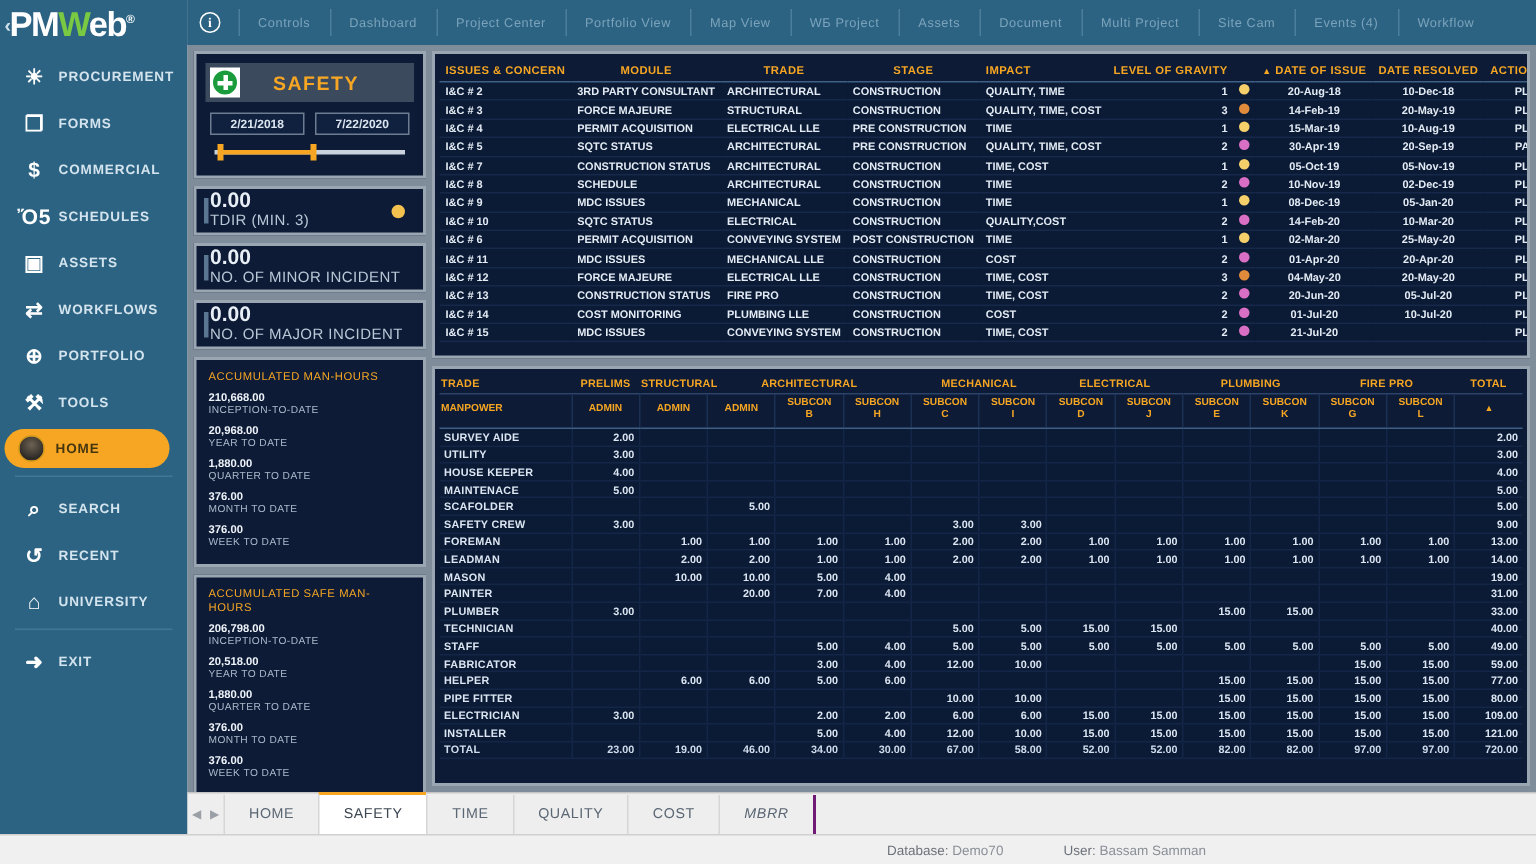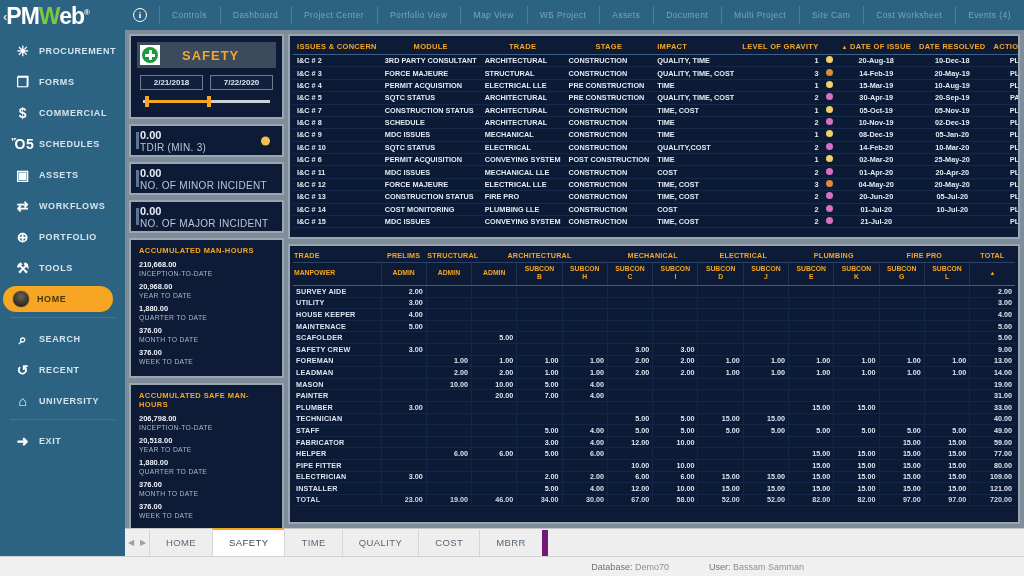--- a/index.html
+++ b/index.html
@@ -118,32 +118,32 @@
   }
   .slider-h {
     position:absolute; top:0; width:4px; height:11px; background:#f6a623;
   }
 
   .kpi {
     height:33px; margin-bottom:5px; display:flex; align-items:center;
     position:relative; padding-left:9px;
   }
   .kpi-bar { position:absolute; left:5px; top:6px; bottom:6px; width:3px; background:#5b7693; }
-  .kpi-val { color:#e8eef6; font-size:11px; font-weight:bold; line-height:11px; }
+  .kpi-val { color:#e8eef6; font-size:14px; font-weight:bold; line-height:11px; }
   .kpi-lbl { color:#b9c7d6; font-size:10px; letter-spacing:0.3px; line-height:11px; }
   .kpi-dot {
     position:absolute; right:12px; top:50%; transform:translateY(-50%);
     width:9px;height:9px;border-radius:50%;
   }
 
   .acc {
     margin-bottom:5px; padding:6px 8px;
   }
   .acc-title {
-    color:#f6a623; font-size:7.5px; font-weight:bold; letter-spacing:0.4px;
+    color:#f6a623; font-size:7.5px; font-weight:normal; letter-spacing:0.4px;
     margin-bottom:5px;
   }
   .acc-row { margin-bottom:4px; }
   .acc-v { color:#eef3f9; font-size:7.5px; font-weight:bold; line-height:9px; }
   .acc-l { color:#a9bacb; font-size:6.8px; letter-spacing:0.3px; line-height:9px; }
 
   
   .col-right { position:absolute; left:163px; top:4px; right:4px; bottom:4px; }
   .issues-panel { height:205px; padding:3px; overflow:hidden; }
   .manpower-panel { position:absolute; top:210px; left:0; right:0; bottom:0; padding:3px; overflow:hidden; }
@@ -193,21 +193,21 @@
   }
   .btab-nav {
     width:12px; height:28px; display:flex; align-items:center;
     justify-content:center; color:#9aa0a6; font-size:8px;
   }
   .btab {
     height:26px; line-height:26px; padding:0 16px; font-size:9.5px;
     color:#5a6673; background:#eeeeee; border-left:1px solid #d6d6d6;
     cursor:pointer; letter-spacing:0.4px;
   }
-  .btab:last-of-type { border-right:6px solid #701a75; }
+  .btab:last-of-type { border-right:2px solid #701a75;font-style:italic; }
   .btab.active {
     background:#ffffff; color:#3e4852; border-top:2px solid #f6a623;
     height:28px; line-height:26px;
   }
   .footer {
     position:absolute; left:0; top:556px; width:1024px; height:20px;
     background:#f0f0f0; border-top:1px solid #d0d0d0;
     display:flex; align-items:center; justify-content:flex-end;
     padding-right:220px;
   }
@@ -296,21 +296,20 @@
         <div class="tab">Controls</div>
         <div class="tab">Dashboard</div>
         <div class="tab">Project Center</div>
         <div class="tab">Portfolio View</div>
         <div class="tab">Map View</div>
         <div class="tab">WБ Project</div>
         <div class="tab">Assets</div>
         <div class="tab">Document</div>
         <div class="tab">Multi Project</div>
         <div class="tab">Site Cam</div>
-        <div class="tab">Cost Worksheet</div>
         <div class="tab">Events (4)</div>
         <div class="tab">Workflow</div>
       </div>
   </div>
 
   <div class="canvas">
 
     <div class="col-left">
 
       <div class="panel safety-card">

